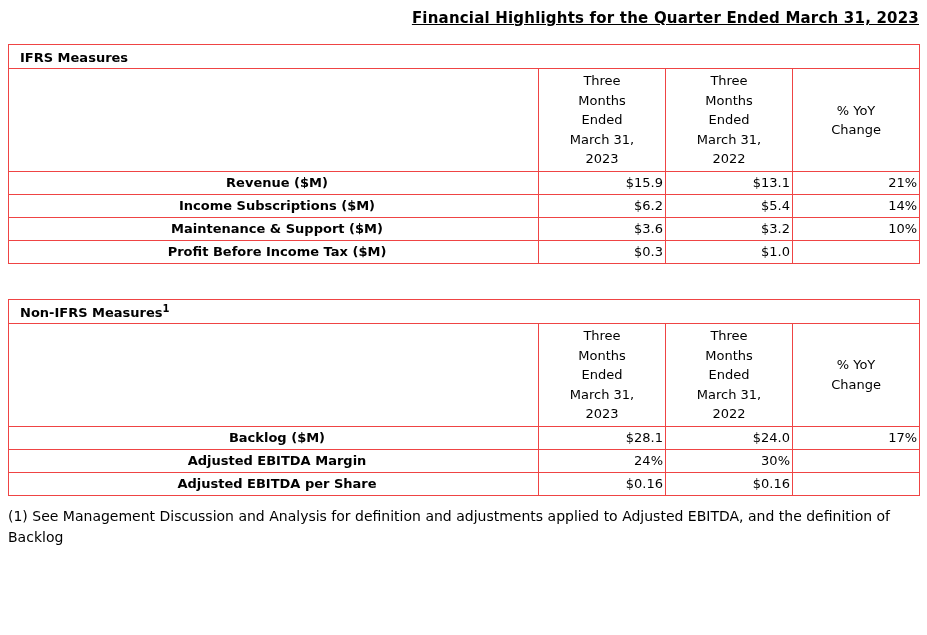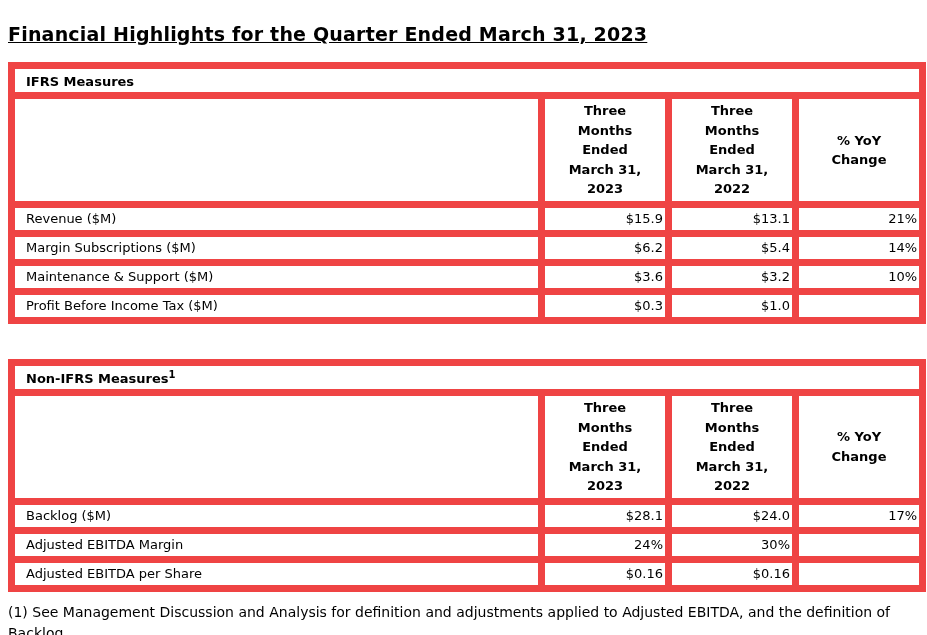--- a/index.html
+++ b/index.html
@@ -10,65 +10,66 @@
     font-family: "DejaVu Sans", "Liberation Sans", sans-serif;
   }
   .page {
     width: 927px;
     height: 635px;
     box-sizing: border-box;
     padding: 9px 8px 0 8px;
     overflow: hidden;
   }
   .doc-title {
-    font-size: 19px;
+    font-size: 15px;
     font-weight: bold;
     text-decoration: underline;
-    margin: 14px 0 17px 0;
+    margin: 0 0 17px 0;
     letter-spacing: 0.2px;
+    text-align: right;
   }
   table.fin-table {
     border-collapse: collapse;
     table-layout: fixed;
     width: 911px;
   }
   table.fin-table.second {
     margin-top: 35px;
   }
   .fin-table td {
-    border: 7px solid #ef4444;
+    border: 1px solid #ef4444;
     font-size: 13px;
     vertical-align: middle;
     overflow: hidden;
   }
   .section-cell {
     font-weight: bold;
     font-size: 13.5px;
     padding: 3px 6px 3px 11px;
     height: 17px;
   }
   .section-cell sup {
     font-size: 10px;
   }
   .colhead-row td {
     height: 97px;
   }
   .colhead {
-    font-weight: bold;
+    font-weight: normal;
     text-align: center;
     line-height: 1.5;
     white-space: pre-line;
     padding: 2px 2px;
   }
   .data-row td {
     height: 20px;
   }
   .label-cell {
-    font-weight: normal;
-    text-align: left;
+    font-weight: bold;
+    text-align: center;
     padding: 1px 4px 1px 11px;
   }
   .value-cell {
     text-align: right;
     padding: 1px 2px;
   }
   .footnote {
     margin-top: 10px;
     font-size: 14px;
     line-height: 1.5;
@@ -108,21 +109,21 @@
         <td class="colhead">% YoY
 Change</td>
       </tr>
       <tr class="data-row">
         <td class="label-cell">Revenue ($M)</td>
         <td class="value-cell">$15.9</td>
         <td class="value-cell">$13.1</td>
         <td class="value-cell">21%</td>
       </tr>
       <tr class="data-row">
-        <td class="label-cell">Margin Subscriptions ($M)</td>
+        <td class="label-cell">Income Subscriptions ($M)</td>
         <td class="value-cell">$6.2</td>
         <td class="value-cell">$5.4</td>
         <td class="value-cell">14%</td>
       </tr>
       <tr class="data-row">
         <td class="label-cell">Maintenance &amp; Support ($M)</td>
         <td class="value-cell">$3.6</td>
         <td class="value-cell">$3.2</td>
         <td class="value-cell">10%</td>
       </tr>

